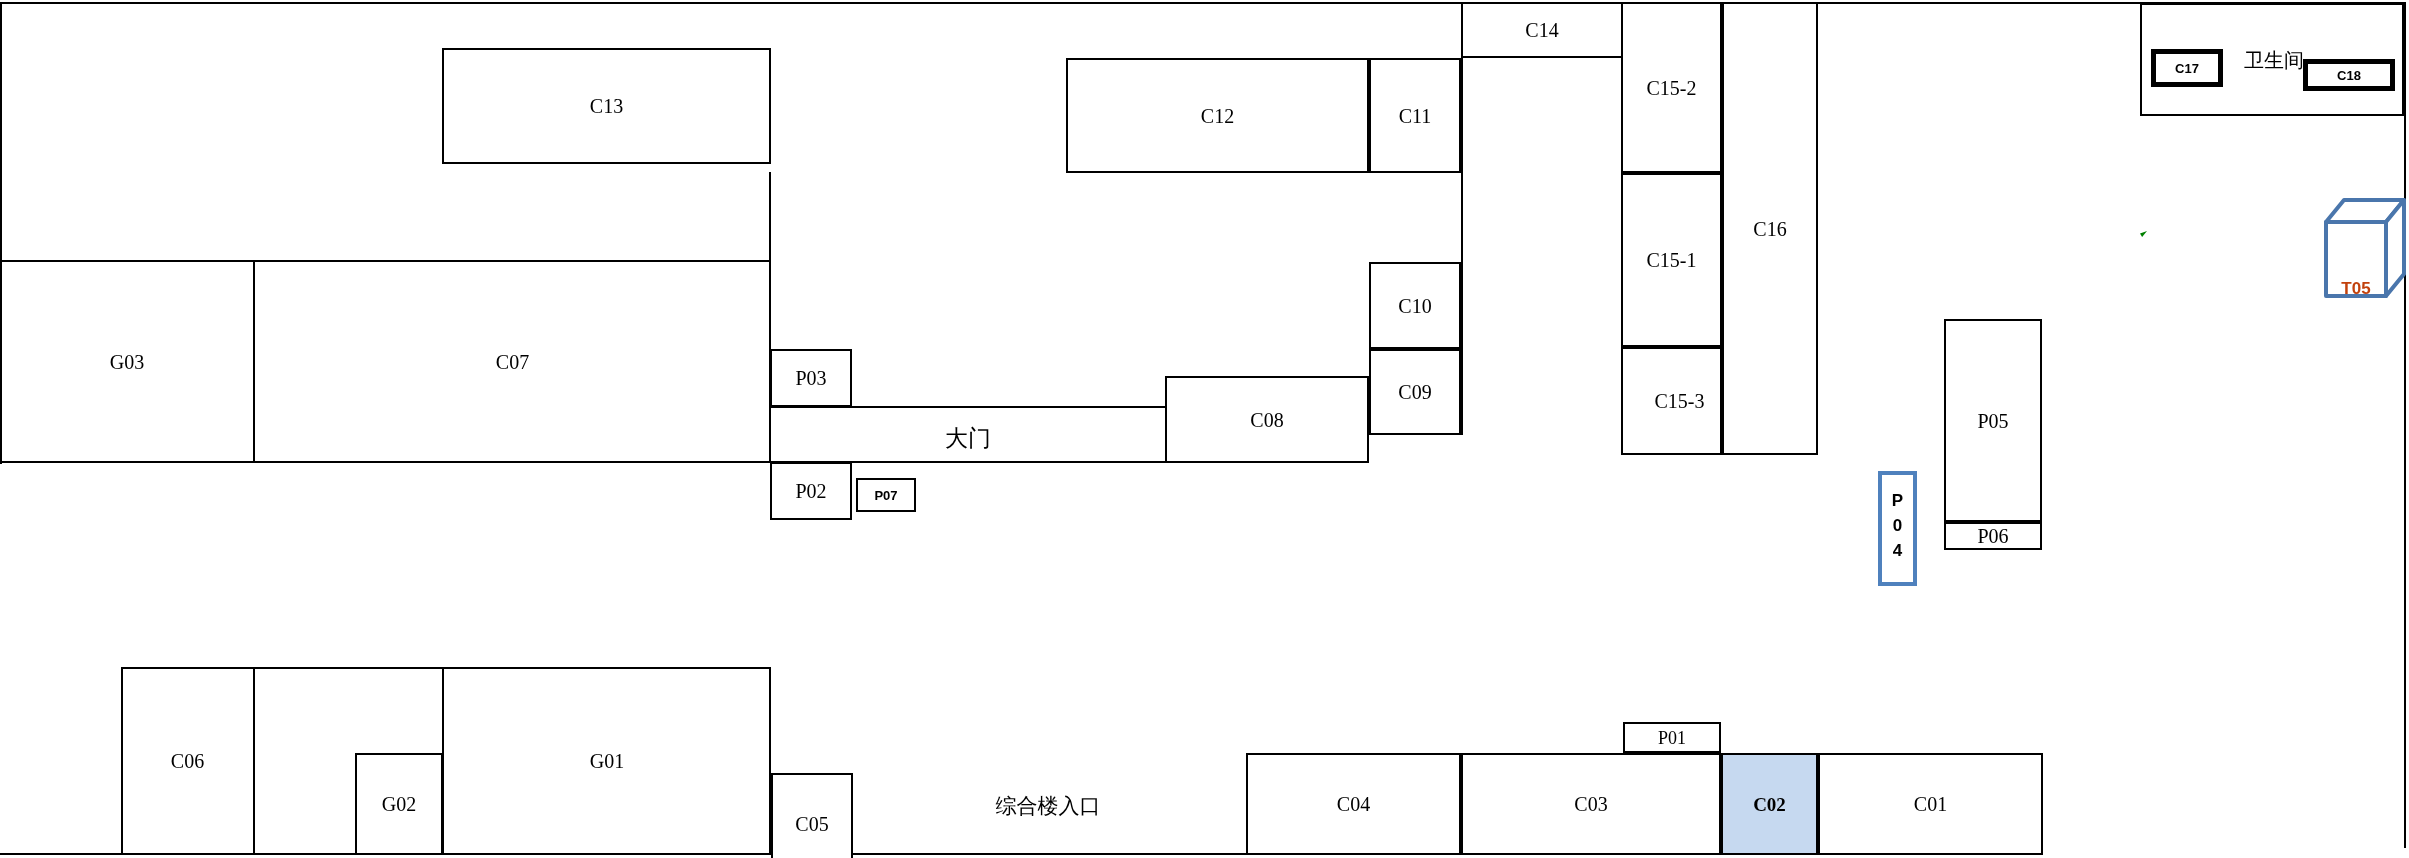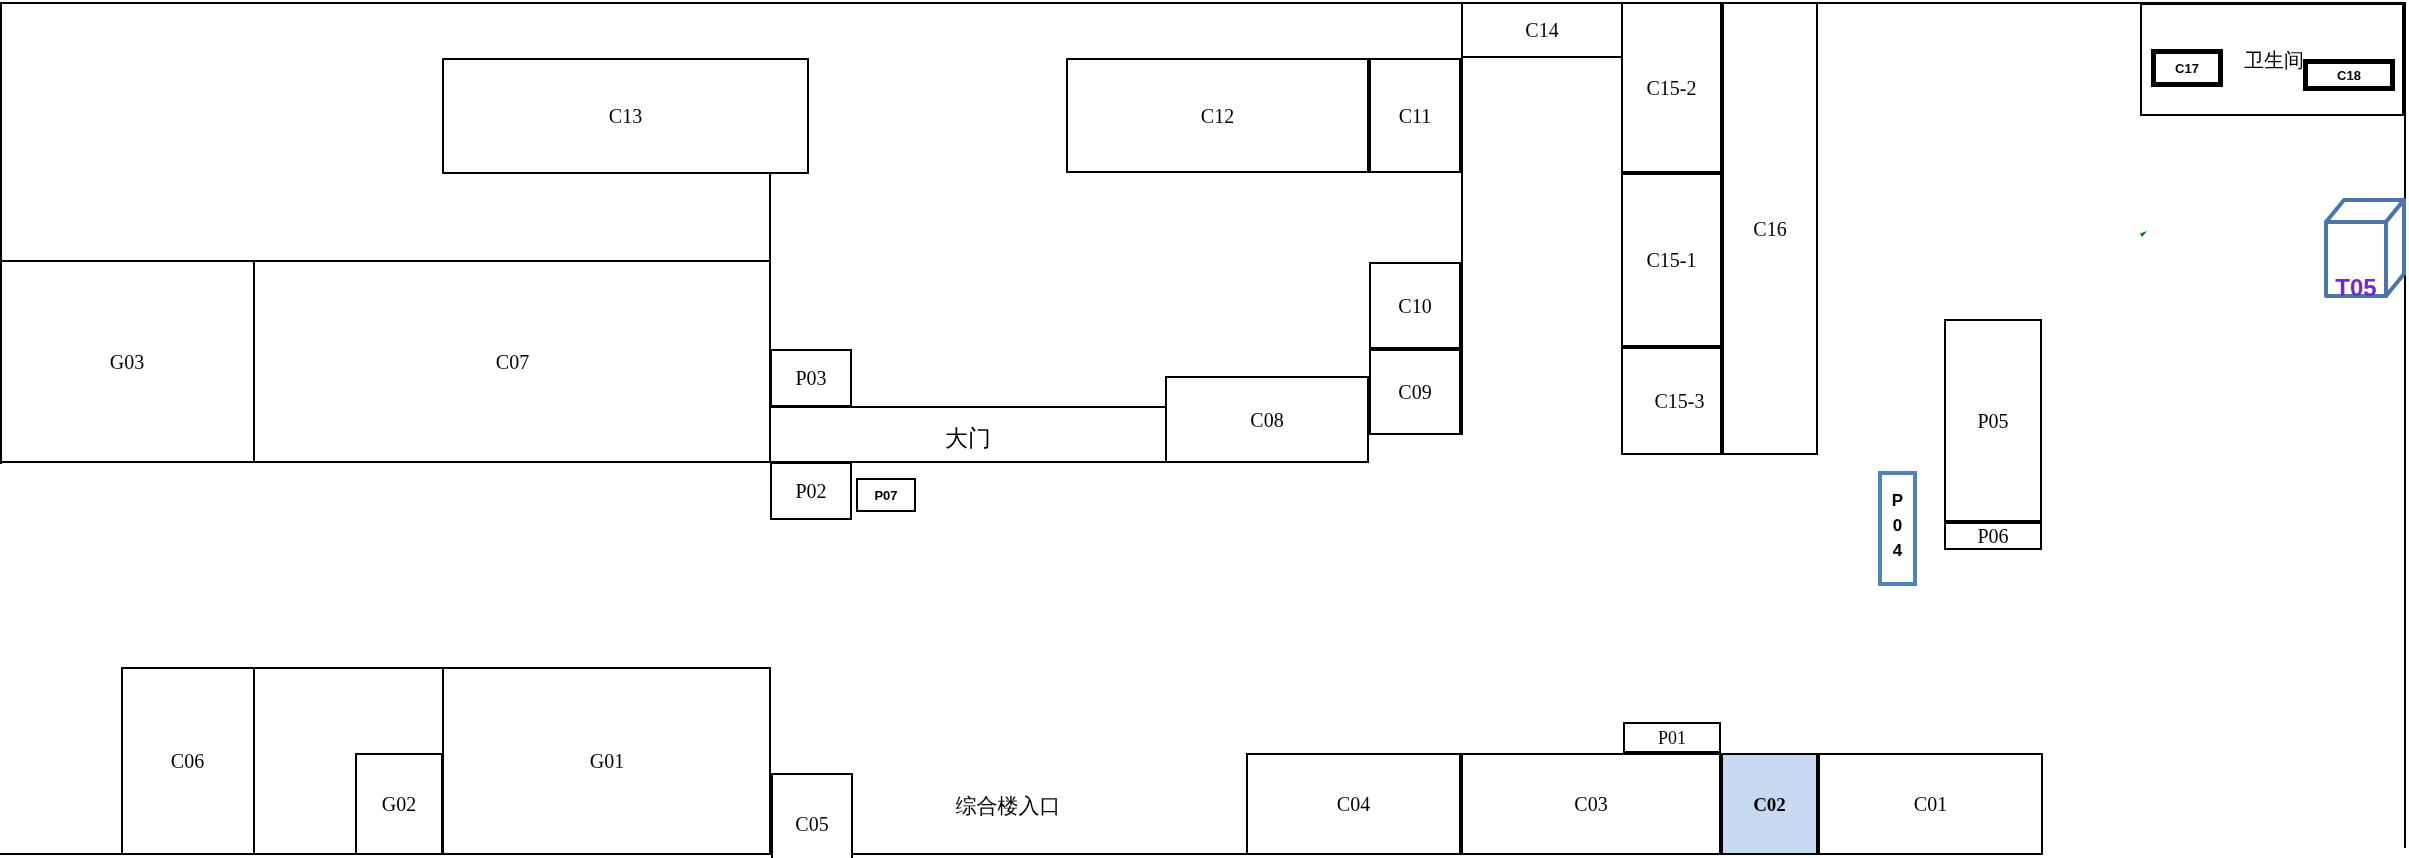--- a/index.html
+++ b/index.html
@@ -29,21 +29,21 @@
   <div class="ln" style="left:0;top:2px;width:2px;height:462px;"></div>
   <div class="ln" style="left:2404px;top:2px;width:2px;height:846px;"></div>
   <div class="ln" style="left:0;top:260px;width:771px;height:2px;"></div>
   <div class="ln" style="left:769px;top:172px;width:2px;height:90px;"></div>
   <div class="ln" style="left:770px;top:406px;width:395px;height:2px;"></div>
   <div class="ln" style="left:0;top:461px;width:1167px;height:2px;"></div>
   <div class="ln" style="left:1461px;top:56px;width:162px;height:2px;"></div>
   <div class="ln" style="left:1461px;top:2px;width:2px;height:433px;"></div>
   <div class="ln" style="left:0;top:853px;width:2043px;height:2px;"></div>
 
-  <div class="box" style="left:442px;top:58px;width:367px;height:116px;">
+  <div class="box" style="left:442px;top:48px;width:329px;height:116px;">
       <span>C13</span>
     </div>
   <div class="box" style="left:1066px;top:58px;width:303px;height:115px;">
       <span>C12</span>
     </div>
   <div class="box" style="left:1369px;top:58px;width:92px;height:115px;">
       <span>C11</span>
     </div>
   <div class="box" style="left:1461px;top:2px;width:162px;height:56px;">
       <span>C14</span>
@@ -103,21 +103,21 @@
     </div>
 
   <div class="greenmark" style="left:2140px;top:231px;width:7px;height:6px;"></div>
 
   <div class="cube" style="left:2320px;top:196px;width:90px;height:104px;">
     <svg width="90" height="104" viewBox="0 0 90 104" style="display:block;">
       <polygon points="6,26 24,4 84,4 66,26" fill="#ffffff" stroke="currentColor" stroke-width="4" stroke-linejoin="round"></polygon>
       <polygon points="66,26 84,4 84,78 66,100" fill="#ffffff" stroke="currentColor" stroke-width="4" stroke-linejoin="round"></polygon>
       <rect x="6" y="26" width="60" height="74" fill="#ffffff" stroke="currentColor" stroke-width="4" stroke-linejoin="round"></rect>
     </svg>
-    <div class="lbl boldsans" style="left:36px;top:63px;font-size:24px;color:#6d28d9;">T05</div>
+    <div class="lbl boldsans" style="left:36px;top:63px;font-size:17px;color:#c2410c;">T05</div>
   </div>
 
   <div class="box boldsans marker vtext" style="left:1878px;top:442px;width:39px;height:115px;font-size:17px;">
       <span>P04</span>
     </div>
   <div class="box" style="left:1944px;top:319px;width:98px;height:203px;">
       <span>P05</span>
     </div>
   <div class="box" style="left:1944px;top:522px;width:98px;height:28px;">
       <span>P06</span>
@@ -132,21 +132,21 @@
   <div class="box nobg" style="left:443px;top:667px;width:328px;height:188px;border:none;">
       <span>G01</span>
     </div>
   <div class="box" style="left:355px;top:753px;width:88px;height:102px;">
       <span>G02</span>
     </div>
   <div class="box" style="left:771px;top:753px;width:82px;height:102px;margin-top:20px;">
       <span>C05</span>
     </div>
 
-  <div class="lbl" style="left:1008px;top:806px;font-size:21px;">综合楼入口</div>
+  <div class="lbl" style="left:1048px;top:806px;font-size:21px;">综合楼入口</div>
 
   <div class="box" style="left:1623px;top:722px;width:98px;height:31px;font-size:18px;">
       <span>P01</span>
     </div>
   <div class="box" style="left:1246px;top:753px;width:215px;height:102px;">
       <span>C04</span>
     </div>
   <div class="box" style="left:1461px;top:753px;width:260px;height:102px;">
       <span>C03</span>
     </div>

